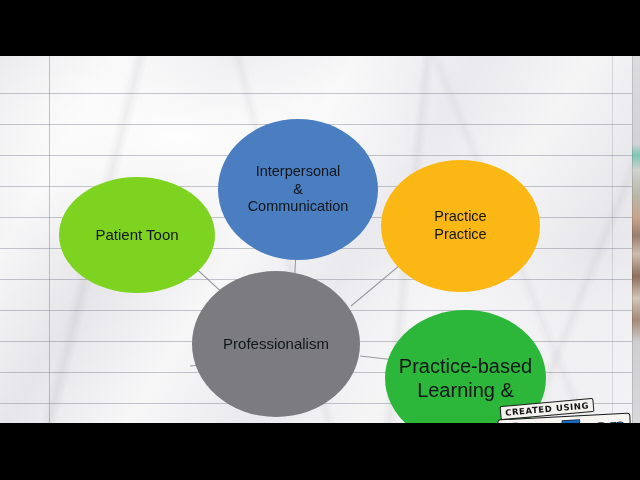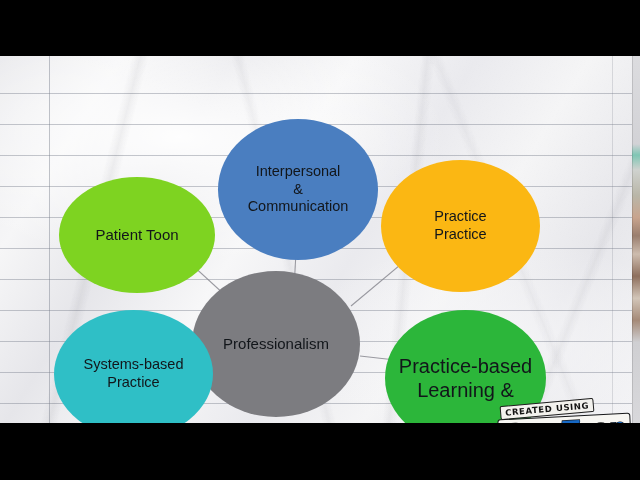--- a/index.html
+++ b/index.html
@@ -239,26 +239,20 @@
       <span class="label">
         <span>Practice</span><br>
         <span>Practice</span>
       </span>
     </div>
 
     <div class="node" id="node-professionalism">
       <span class="label">Professionalism</span>
     </div>
 
-    <div class="node" id="node-systems-based">
-      <span class="label">
-        <span>Systems-based</span><br>
-        <span>Practice</span>
-      </span>
-    </div>
 
     <div class="node" id="node-practice-based">
       <span class="label">
         <span>Practice-based</span><br>
         <span>Learning &amp;</span><br>
       </span>
     </div>
 
     <div id="powtoon">
       <div id="pt-created">CREATED USING</div>

